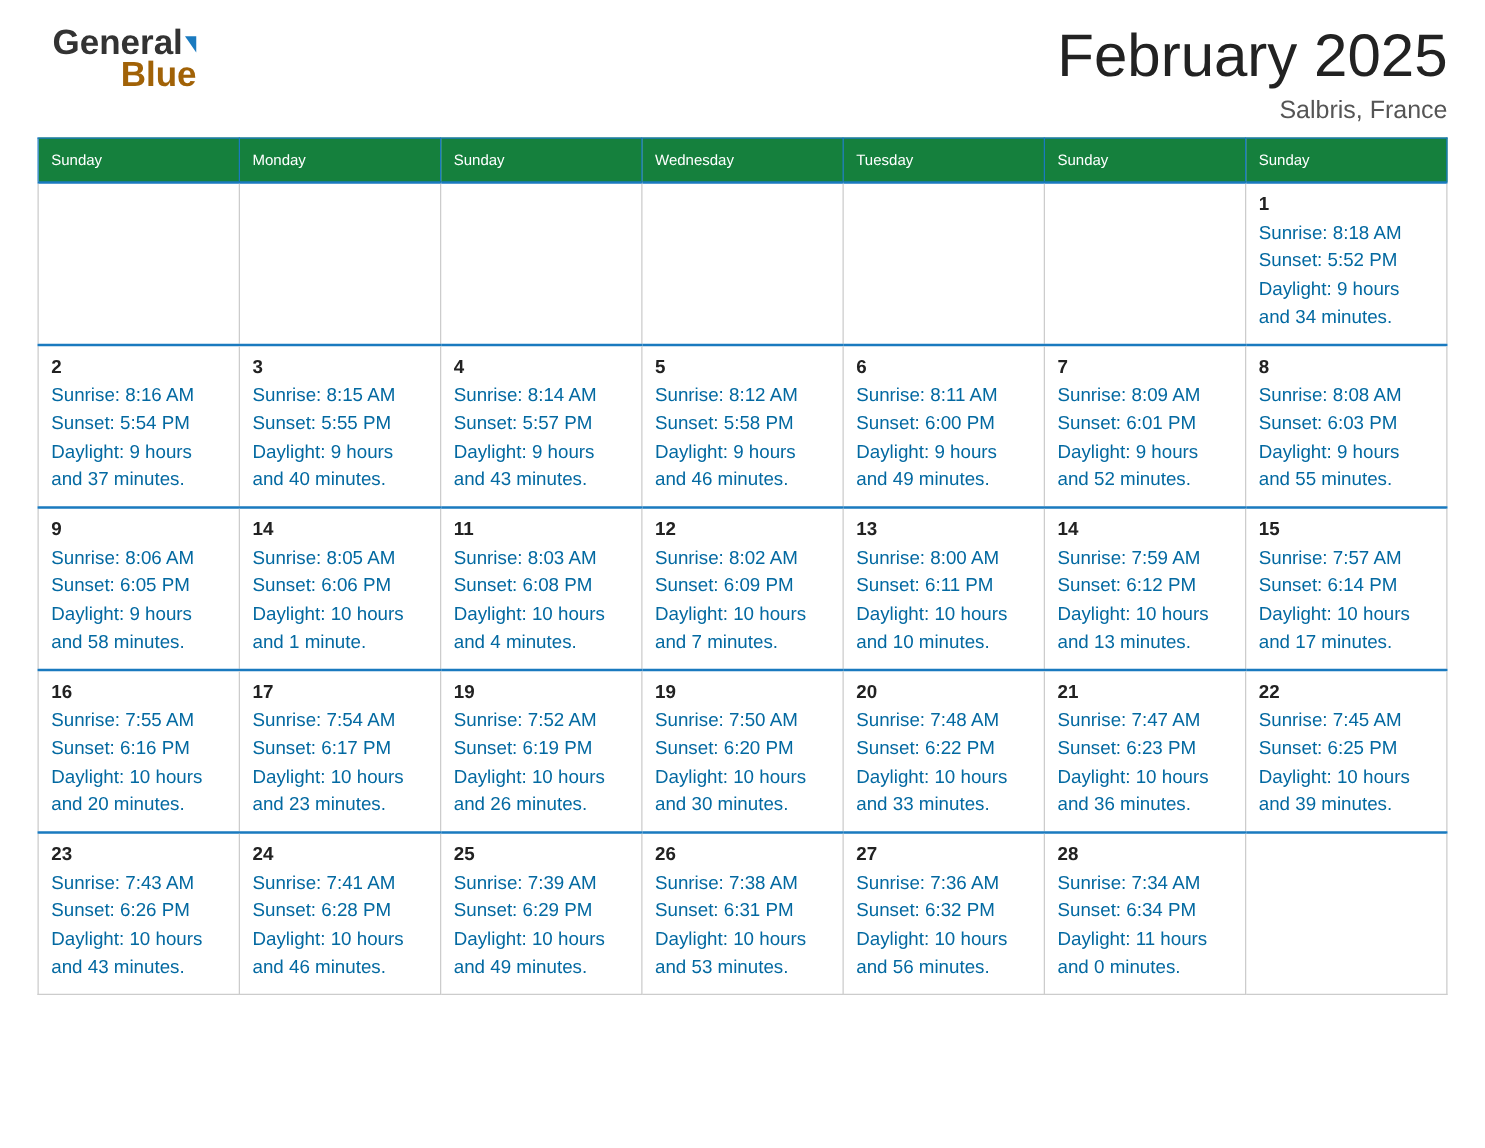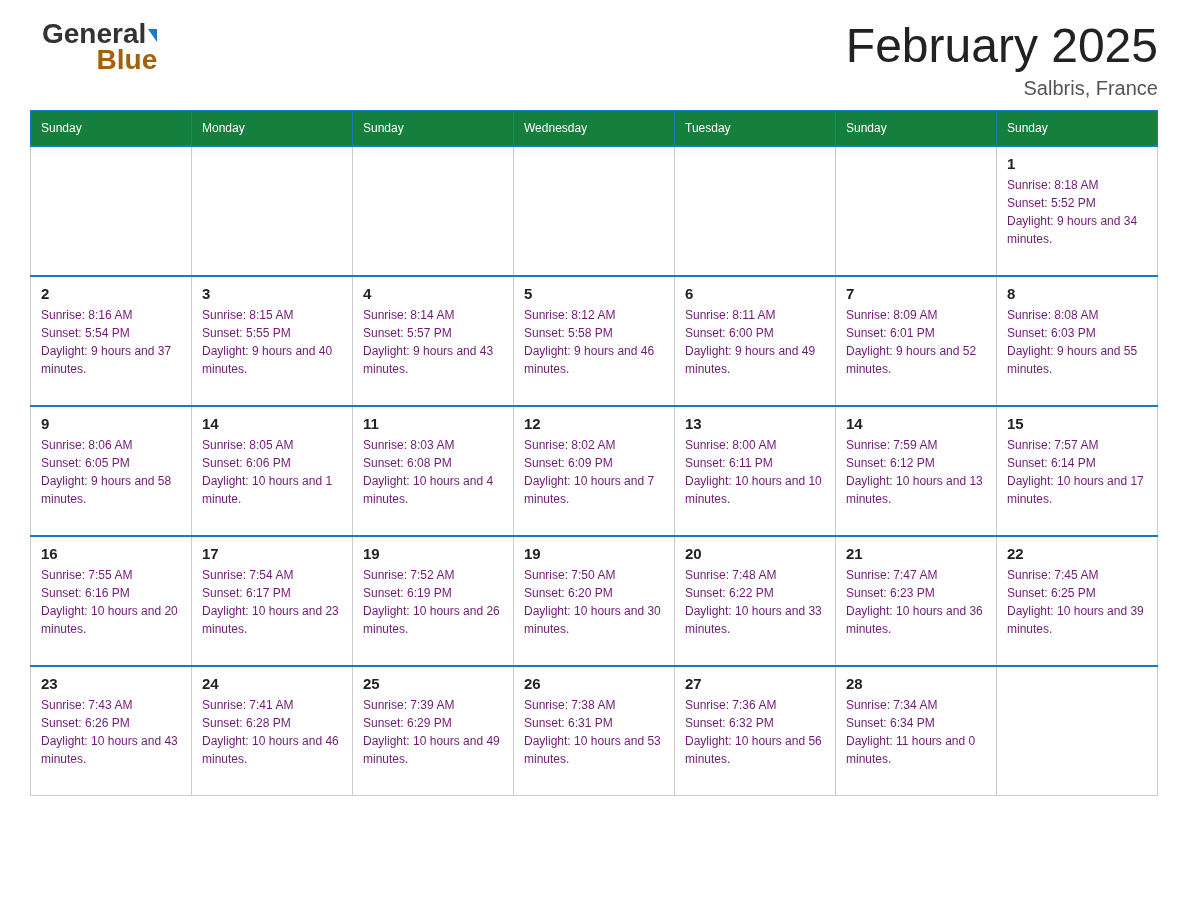--- a/index.html
+++ b/index.html
@@ -92,22 +92,22 @@
 
     .day-number {
       font-size: 15px;
       font-weight: bold;
       color: #222;
       margin-bottom: 4px;
       display: block;
     }
 
     .day-info {
-      font-size: 12px;
-      color: #701a75;
+      font-size: 15px;
+      color: #0369a1;
       line-height: 1.5;
     }
   </style>
 </head>
 <body>
 
 <div class="header">
   <div class="logo-area">
     <div class="logo-text">
       <span style="color:#333;">General</span><span style="display:inline-block; width:0; height:0; border-left:9px solid transparent; border-right:0px solid transparent; border-top:13px solid #1a7abf; margin-left:2px; vertical-align:middle;"></span>

